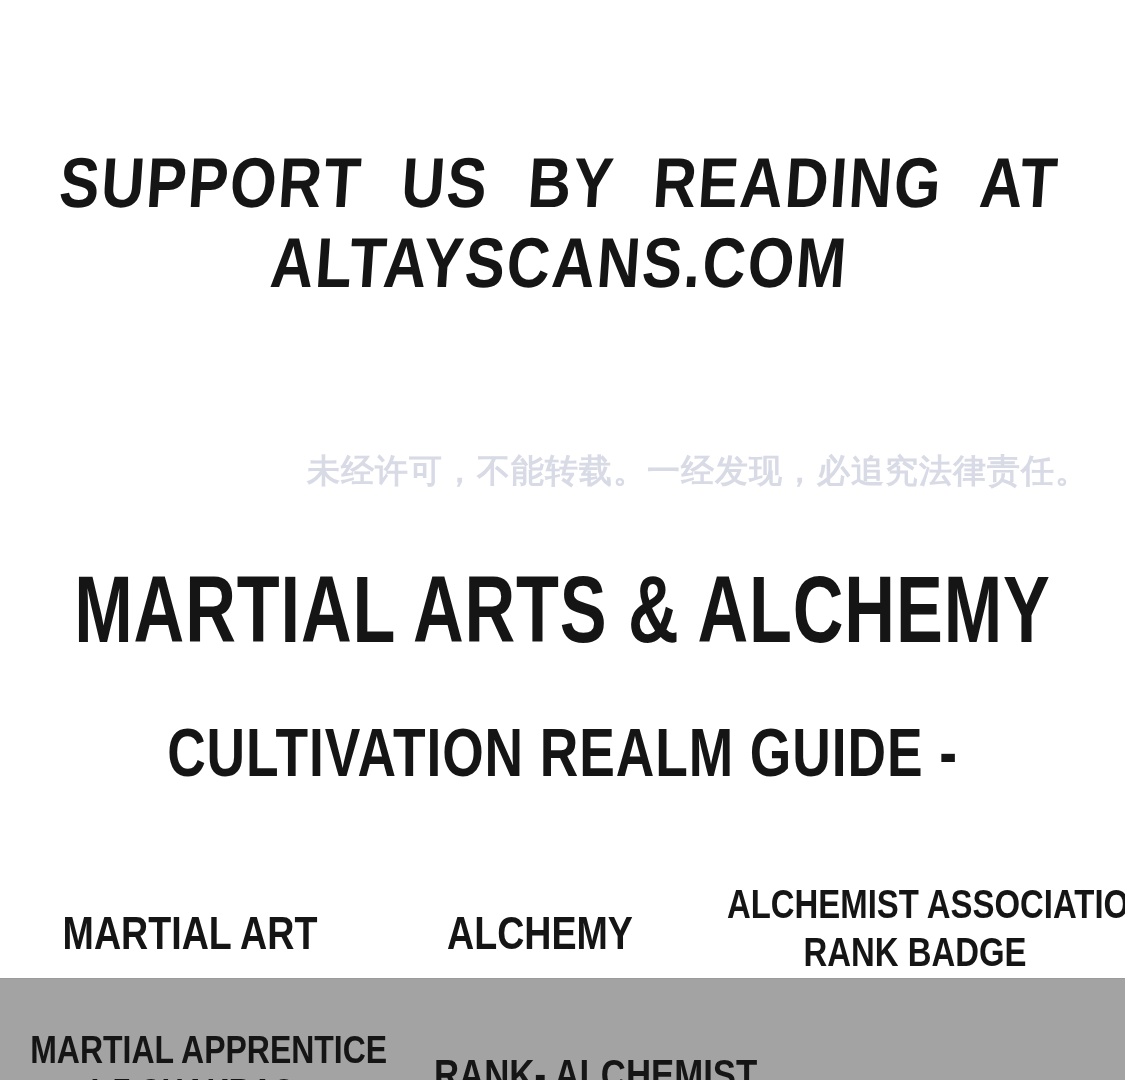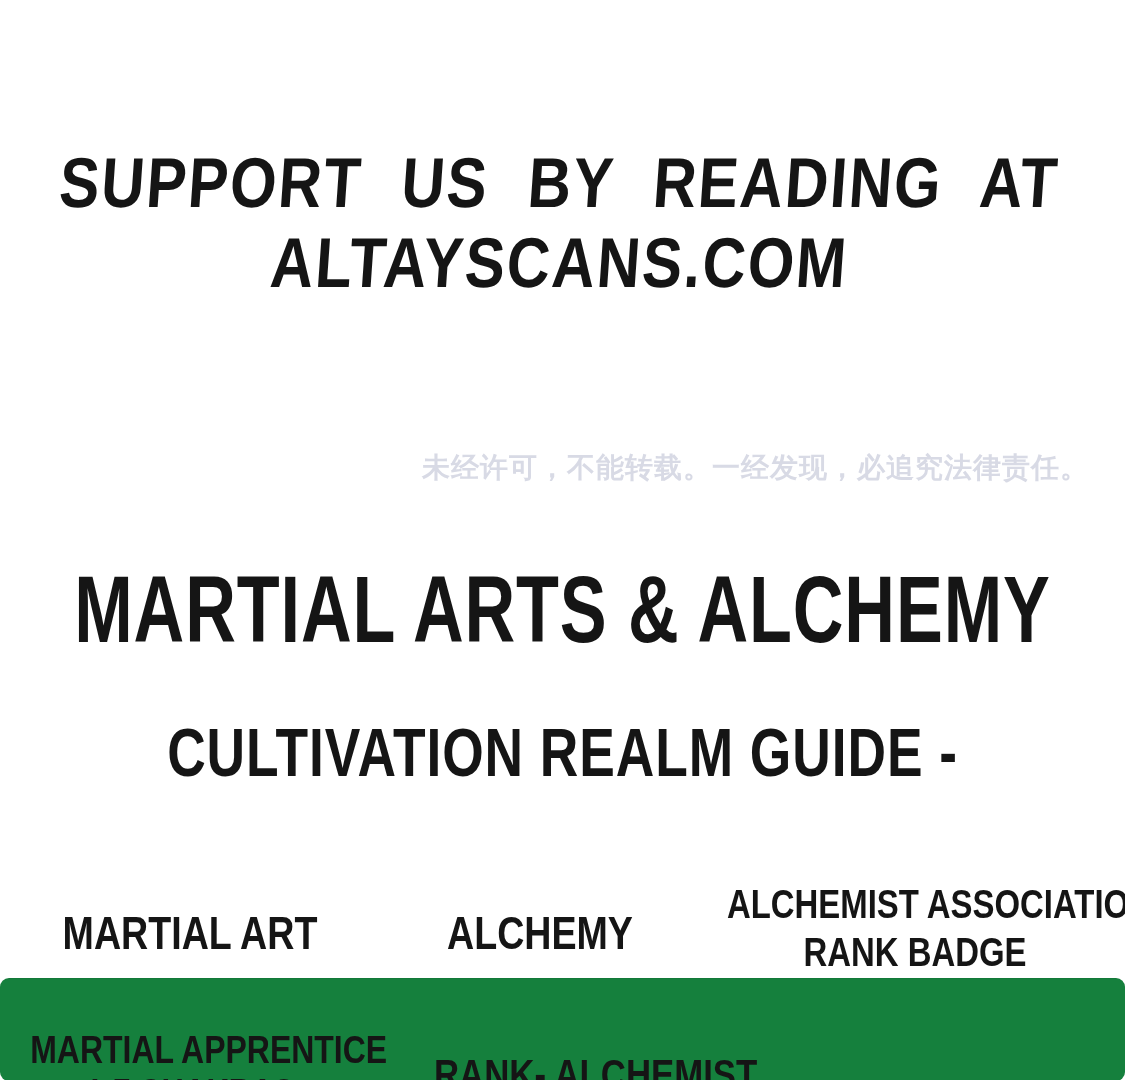--- a/index.html
+++ b/index.html
@@ -19,21 +19,21 @@
   
   .banner{position:absolute;left:0;right:0;top:138px;text-align:center;}
   .banner-line{
     font-size:63px;font-weight:bold;letter-spacing:2px;word-spacing:22px;
     transform:skewX(-4deg) scale(0.95,1.12);transform-origin:top center;
     line-height:80px;
   }
   
   .watermark{
     position:absolute;top:449px;right:36px;
-    font-size:28px;letter-spacing:1px;font-weight:bold;
+    font-size:33px;letter-spacing:1px;font-weight:bold;
     color:#d8dae5;
     text-shadow:1px 1px 0 #ffffff;
     white-space:nowrap;
   }
   
   .title{
     position:absolute;left:0;right:0;top:556px;margin:0;text-align:center;
     font-size:78px;font-weight:bold;letter-spacing:1px;
     transform:scale(0.9,1.2);transform-origin:top center;
     white-space:nowrap;
@@ -48,21 +48,21 @@
   .col{
     position:absolute;text-align:center;font-weight:bold;
     transform:scale(0.94,1.15);transform-origin:top center;
   }
   .col-martial{left:30px;width:320px;top:908px;font-size:40px;}
   .col-alchemy{left:420px;width:240px;top:908px;font-size:40px;}
   .col-badge{left:715px;width:400px;top:880px;font-size:35px;line-height:42px;}
   
   .panel{
     position:absolute;left:0;right:0;top:978px;height:102px;
-    background:#15803d;border-top:1px solid rgba(0,0,0,0.05);border-radius:9px;
+    background:#a3a3a3;border-top:1px solid rgba(0,0,0,0.05);
   }
   .realm-name{
     position:absolute;left:20px;width:340px;top:48px;text-align:center;
     font-size:34px;font-weight:bold;
     transform:scale(0.94,1.15);transform-origin:top center;white-space:nowrap;
   }
   .realm-detail{
     position:absolute;left:20px;width:340px;top:92px;text-align:center;
     font-size:33px;font-weight:bold;
     transform:scale(0.94,1.15);transform-origin:top center;white-space:nowrap;

